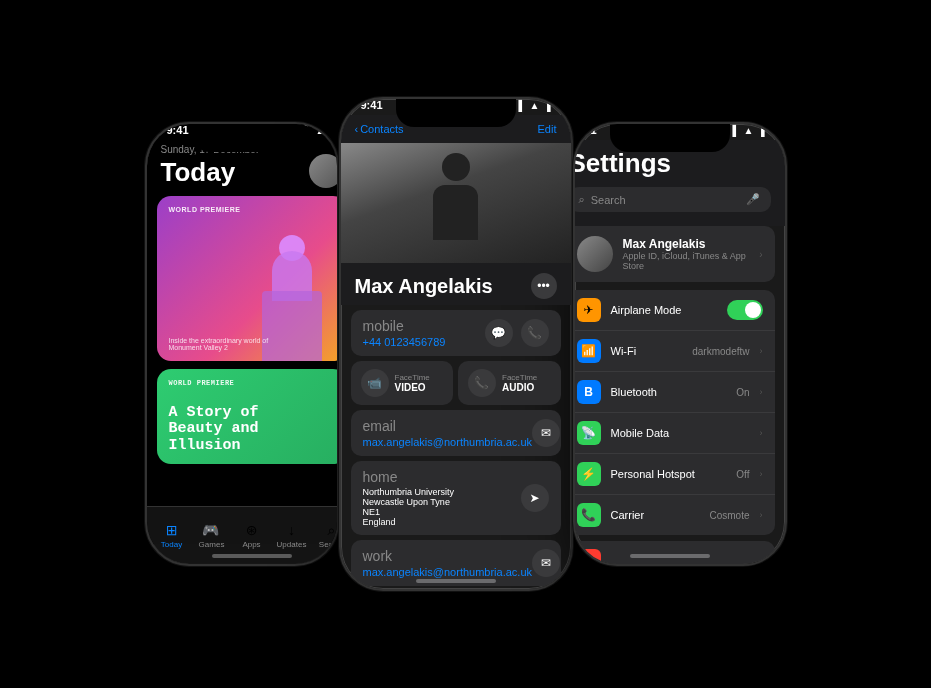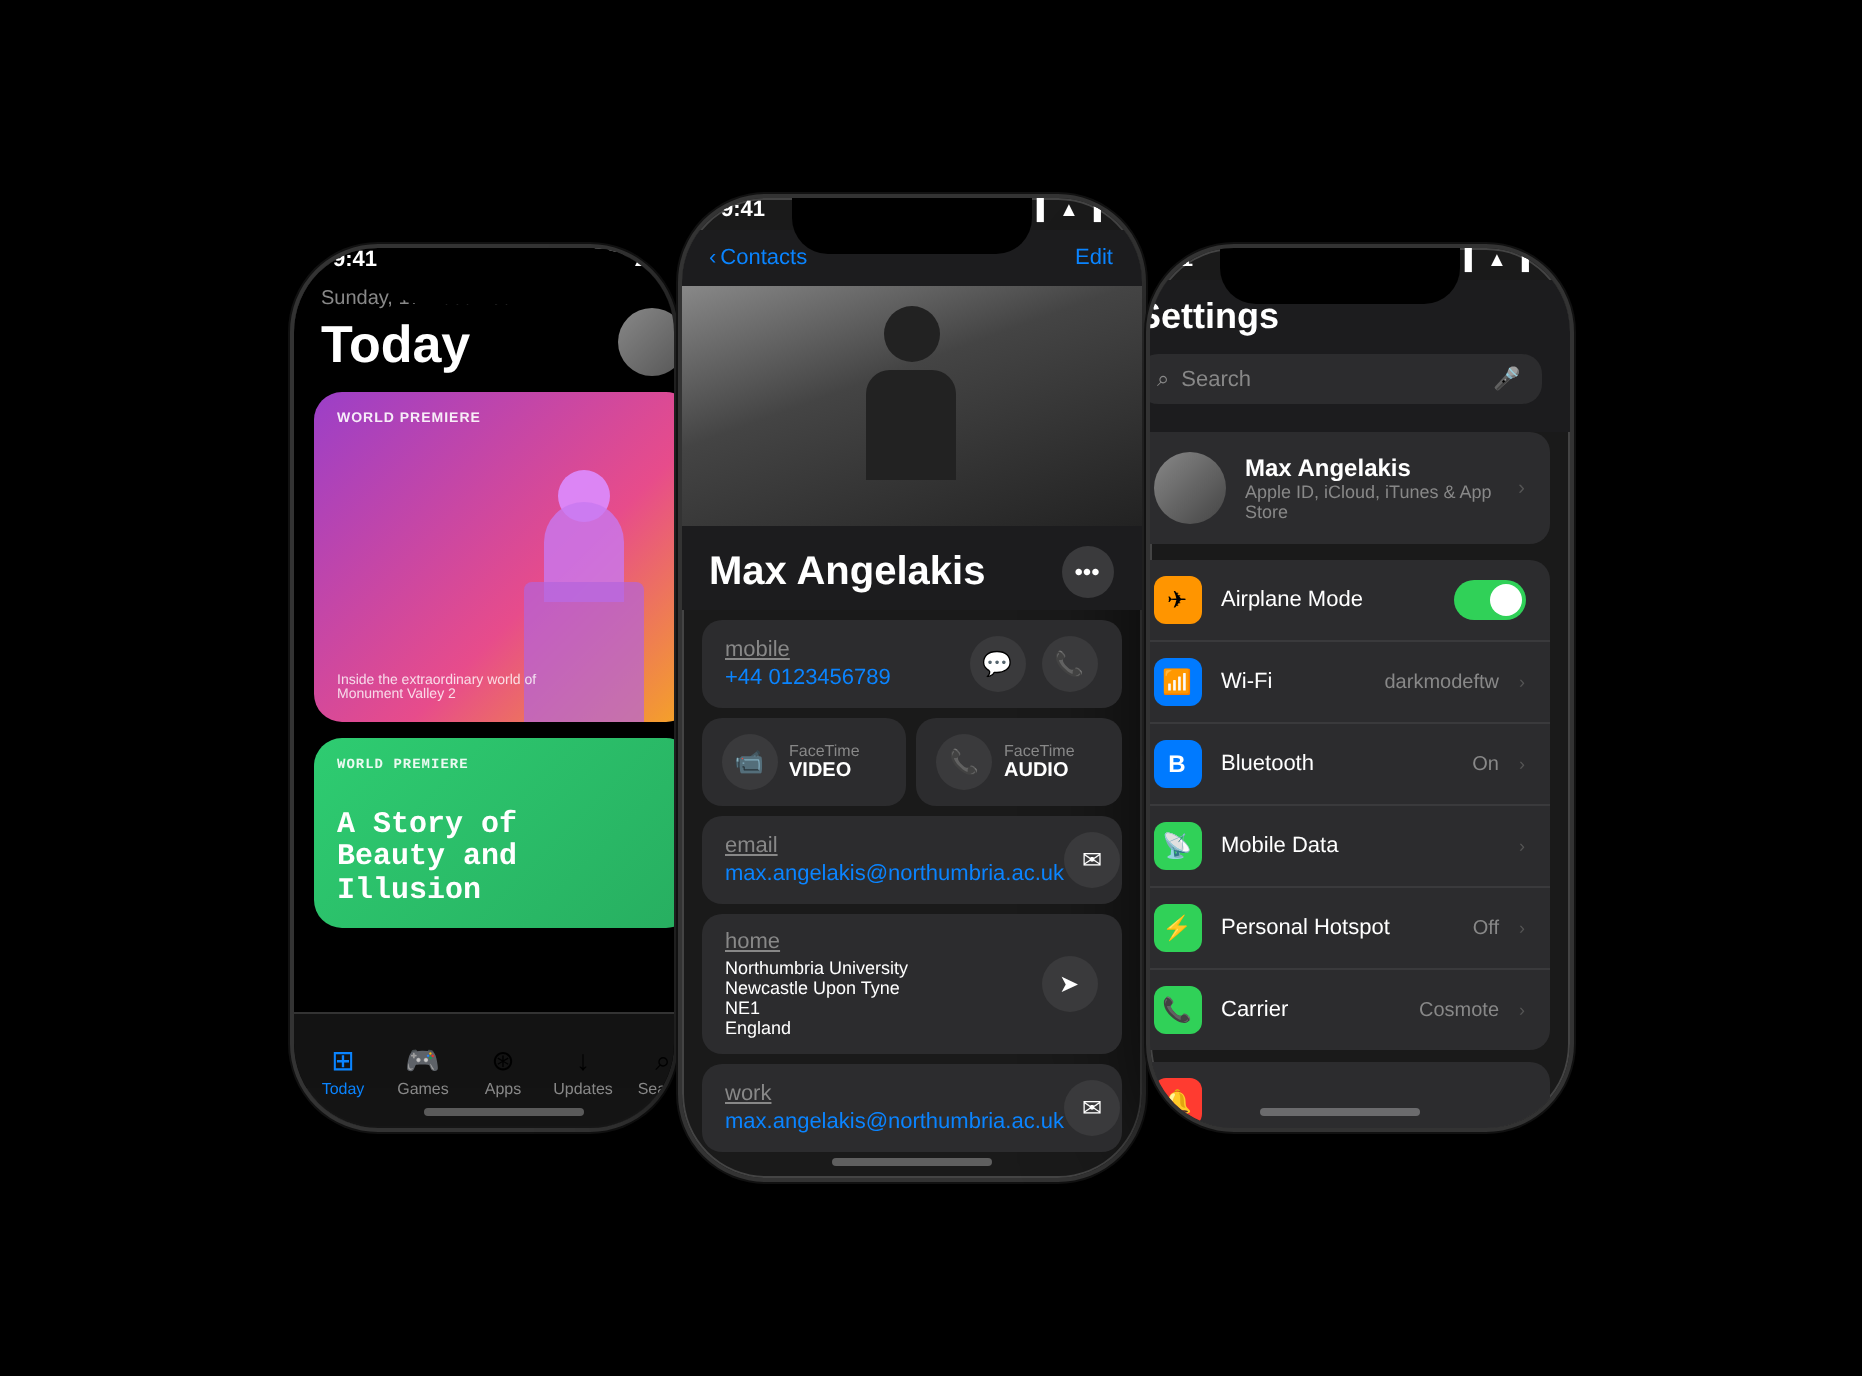--- a/index.html
+++ b/index.html
@@ -357,24 +357,23 @@
       display: flex;
       align-items: center;
       justify-content: space-between;
     }
 
     .contact-row:last-child {
       border-bottom: none;
     }
 
     .contact-field-label {
-      font-size: 11px;
+      font-size: 14px;
       color: #888;
       margin-bottom: 2px;
-      text-decoration: underline;
     }
 
     .contact-field-value {
       font-size: 11px;
       color: #0a84ff;
     }
 
     .contact-field-value.dark {
       color: #fff;
     }
@@ -442,21 +441,21 @@
       margin-left: -20px;
       z-index: 1;
     }
 
     .settings-header {
       padding: 8px 14px 6px;
       background: #1c1c1e;
     }
 
     .settings-title {
-      font-size: 18px;
+      font-size: 26px;
       font-weight: 700;
       color: #fff;
       margin-bottom: 8px;
     }
 
     .search-bar {
       background: #2c2c2e;
       border-radius: 10px;
       padding: 6px 10px;
       display: flex;

